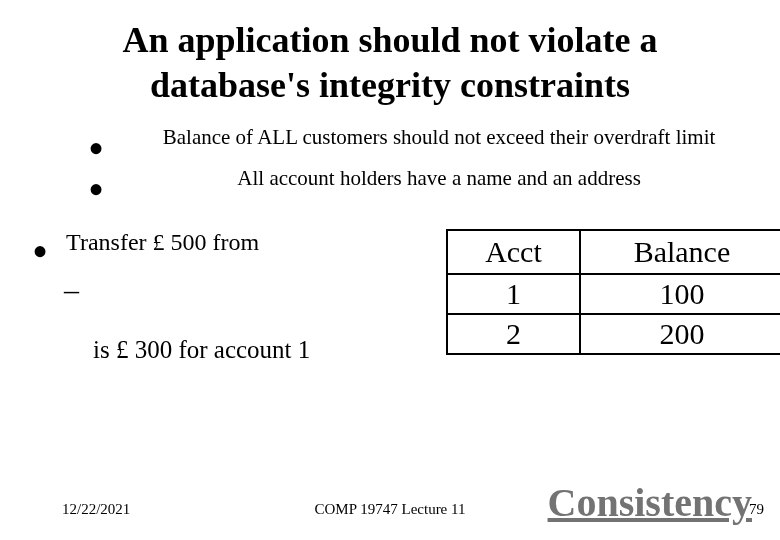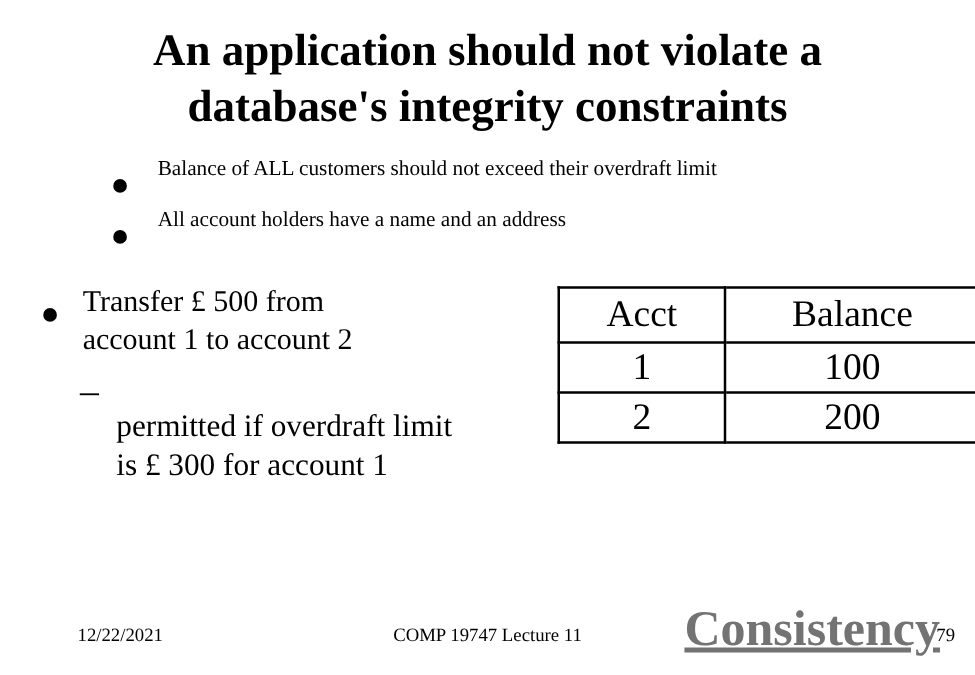--- a/index.html
+++ b/index.html
@@ -32,24 +32,25 @@
     align-items: flex-start;
     margin-bottom: 2px;
   }
   .first-list .bullet {
     font-size: 46px;
     line-height: 0.55;
     margin-right: 22px;
     margin-top: 14px;
   }
   .first-list .txt {
-    font-size: 17px;
+    font-size: 21px;
     line-height: 1.25;
     flex: 1;
     padding-top: 2px;
+    text-align: center;
   }
   .lower {
     display: flex;
     margin-top: 20px;
     gap: 28px;
   }
   .lower-left {
     flex: 0 0 390px;
     position: relative;
   }
@@ -158,28 +159,27 @@
     </div>
   </div>
 
   <div class="lower">
 
     <div class="lower-left">
       <div class="transfer-row">
         <span class="bullet">•</span>
         <span class="txt">
           <span>Transfer £ 500 from</span><br>
-          <span>account 1 to account 2</span>
         </span>
       </div>
       <div class="note-row">
         <span class="dash">–</span>
         <span class="txt">
           <br>
-          <span>permitted if overdraft limit</span><br>
+          <br>
           <span>is £ 300 for account 1</span>
         </span>
       </div>
     </div>
 
     <div class="lower-right">
       <table class="accounts">
         <tbody>
             <tr>
           <th>Acct</th>

